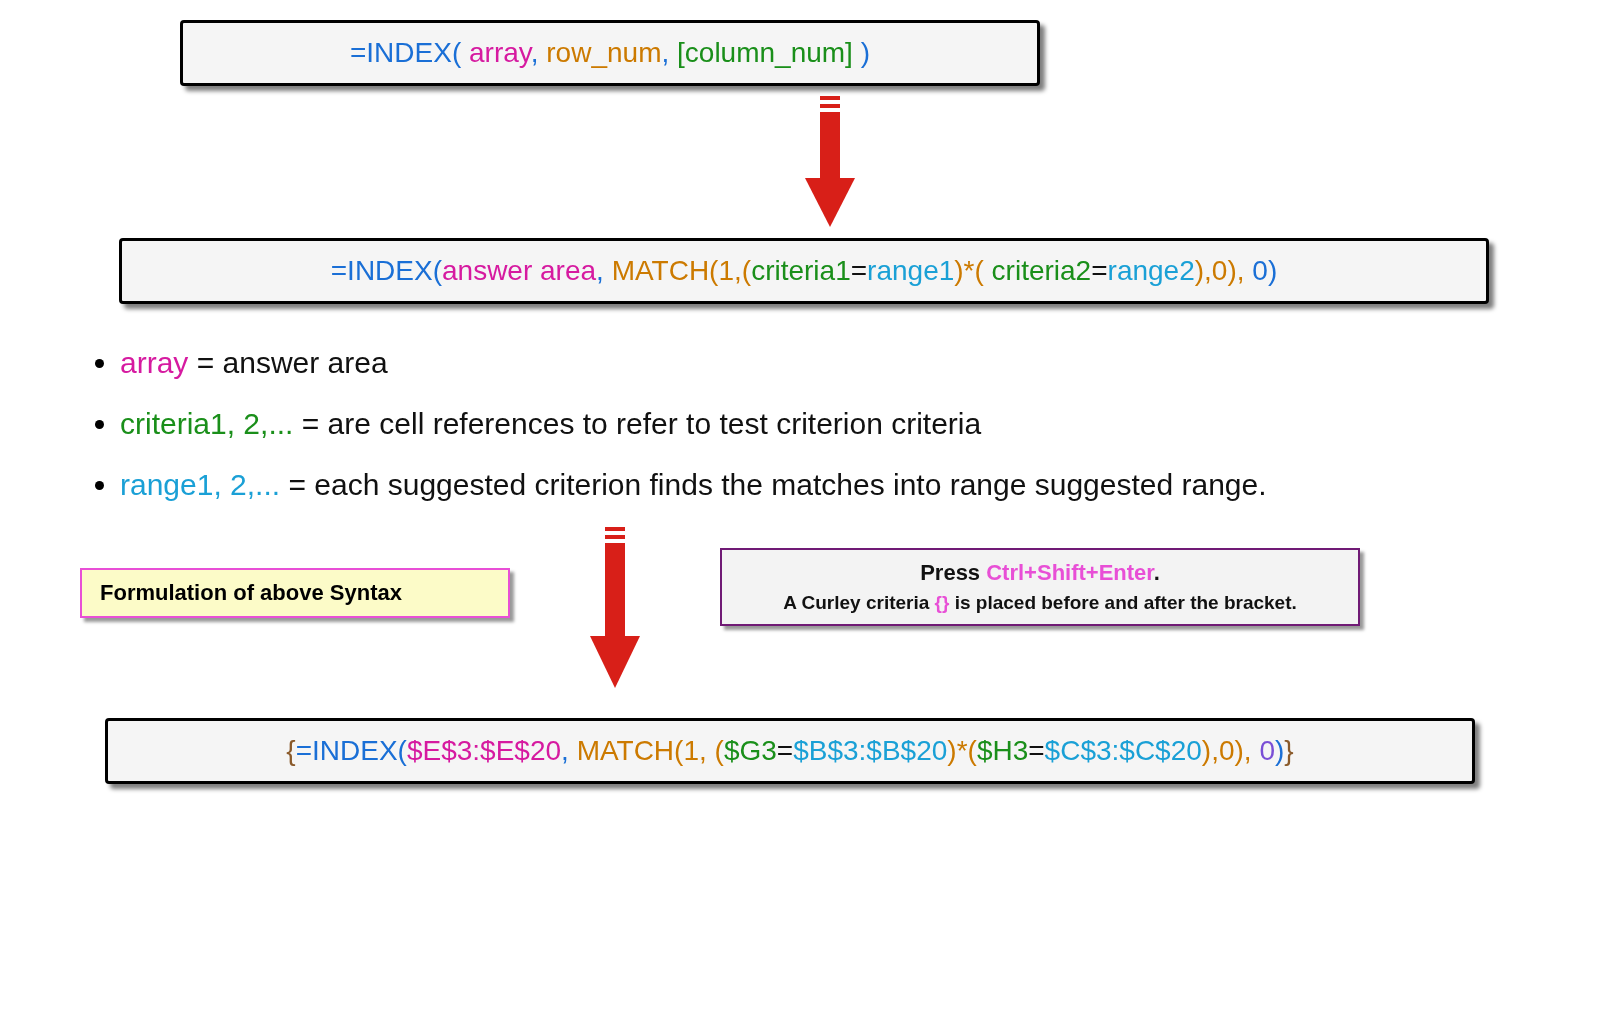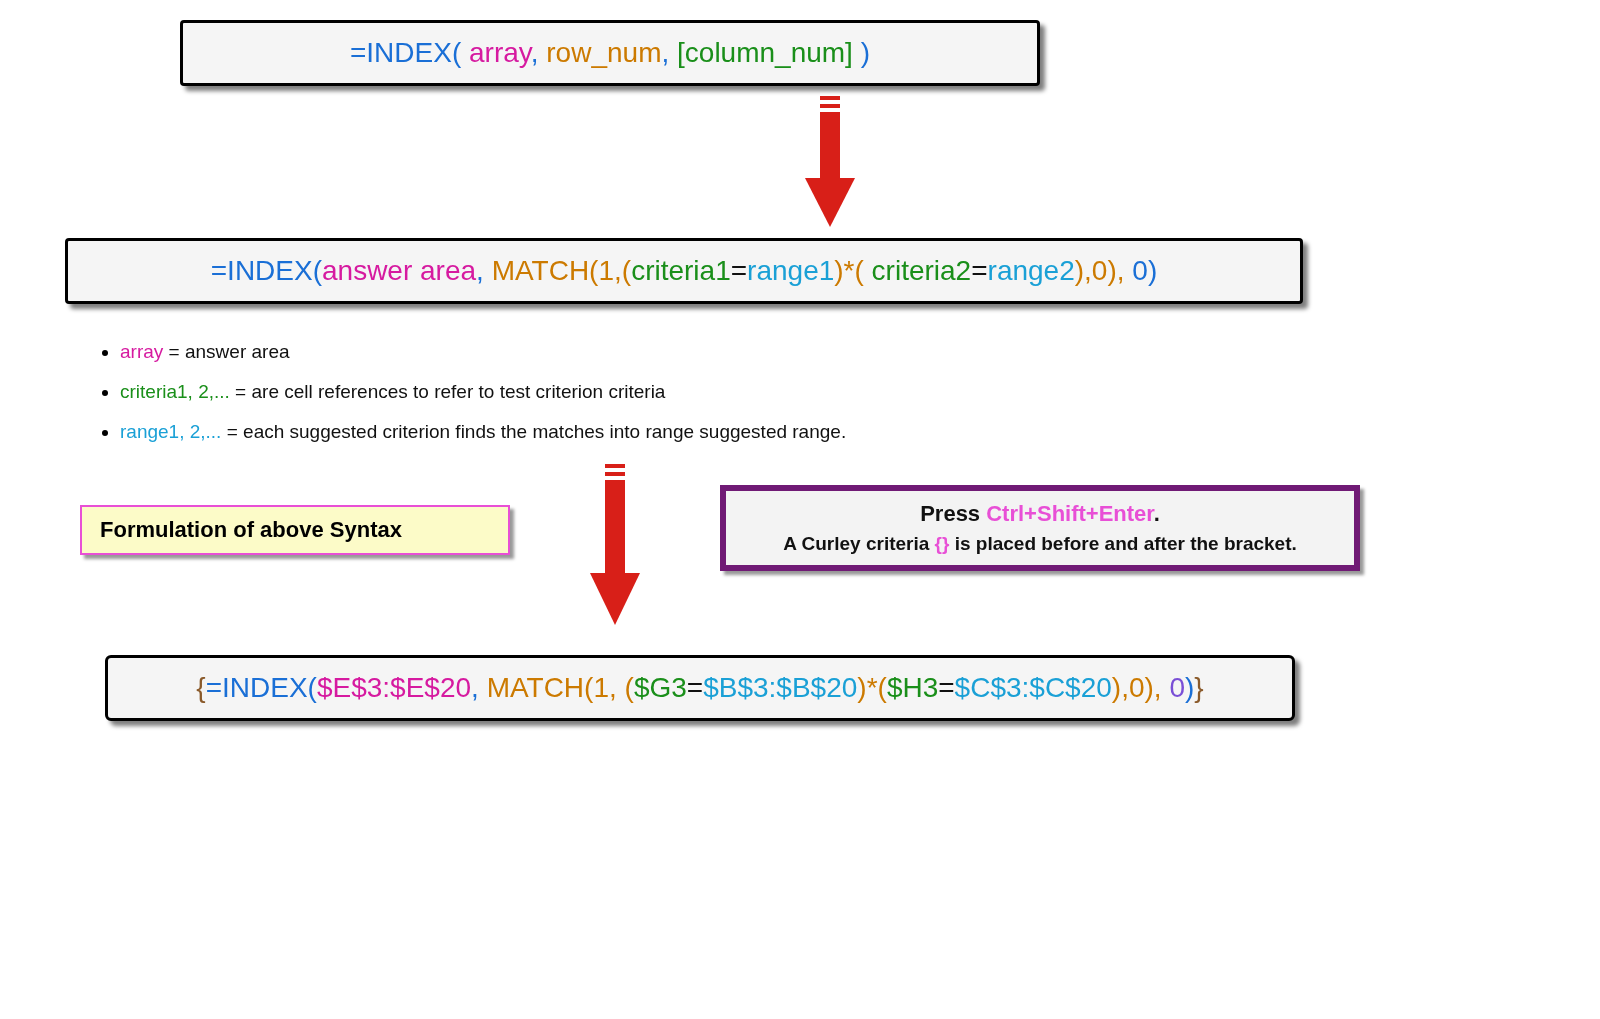--- a/index.html
+++ b/index.html
@@ -16,30 +16,30 @@
     border-radius: 4px;
     padding: 14px 3px;
     font-size: 28px;
     font-weight: 500;
     text-align: center;
     box-shadow: 5px 5px 4px rgba(0,0,0,0.5);
     margin: 0 auto;
     font-family: "Segoe UI", Arial, sans-serif;
   }
   .box1 { width: 860px; margin-left: 160px; }
-  .box2 { width: 1238px; margin-left: 45px; }
-  .box3 { width: 1190px; margin-left: 85px; border-radius: 6px; }
+  .box2 { width: 1370px; margin-left: 99px; }
+  .box3 { width: 1370px; margin-left: 85px; }
   .arrow-wrap {
     text-align: center;
     margin: 6px 0 6px 0;
   }
   .arrow-svg { display: block; margin: 0 auto; }
   .bullets {
     margin: 30px 0 10px 60px;
-    font-size: 19px;
+    font-size: 30px;
     line-height: 1.9;
   }
   .bullets li { margin-bottom: 4px; }
   .mid-row {
     display: flex;
     align-items: flex-start;
     margin: 10px 60px 20px 60px;
     position: relative;
   }
   .mid-col { flex: 0 0 auto; }
@@ -47,21 +47,21 @@
     background: #fcfbc8;
     border: 2px solid #e84fd6;
     padding: 10px 18px;
     font-size: 22px;
     font-weight: 700;
     box-shadow: 4px 4px 3px rgba(0,0,0,0.4);
     margin-top: 45px;
   }
   .info-box {
     background: #f3f3f3;
-    border: 6px solid #701a75;
+    border: 2px solid #701a75;
     padding: 10px 20px;
     box-shadow: 4px 4px 3px rgba(0,0,0,0.4);
     text-align: center;
     margin-top: 25px;
     width: 640px;
   }
   .info-line1 { font-size: 22px; font-weight: 700; margin-bottom: 6px; }
   .info-line2 { font-size: 19px; font-weight: 700; }
   
   .c-blue { color: #1a6fd6; }

